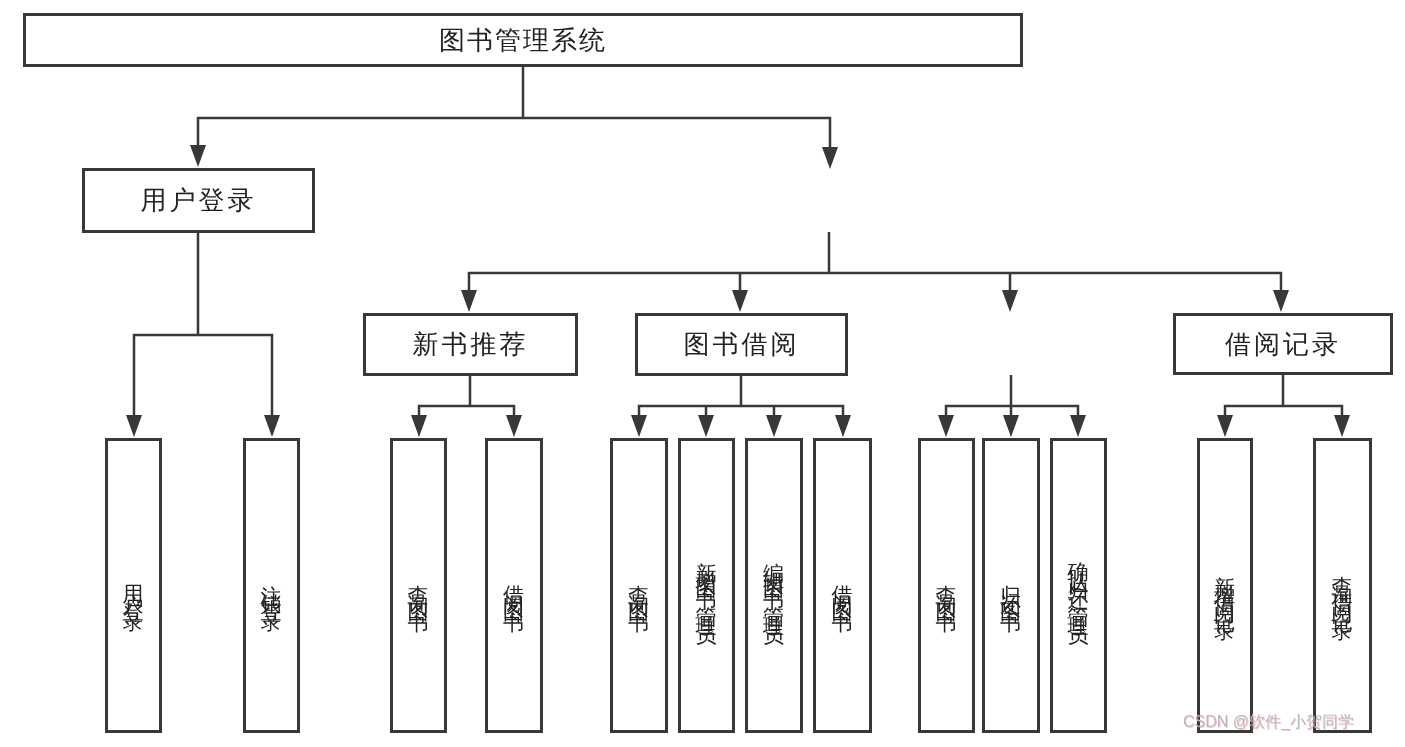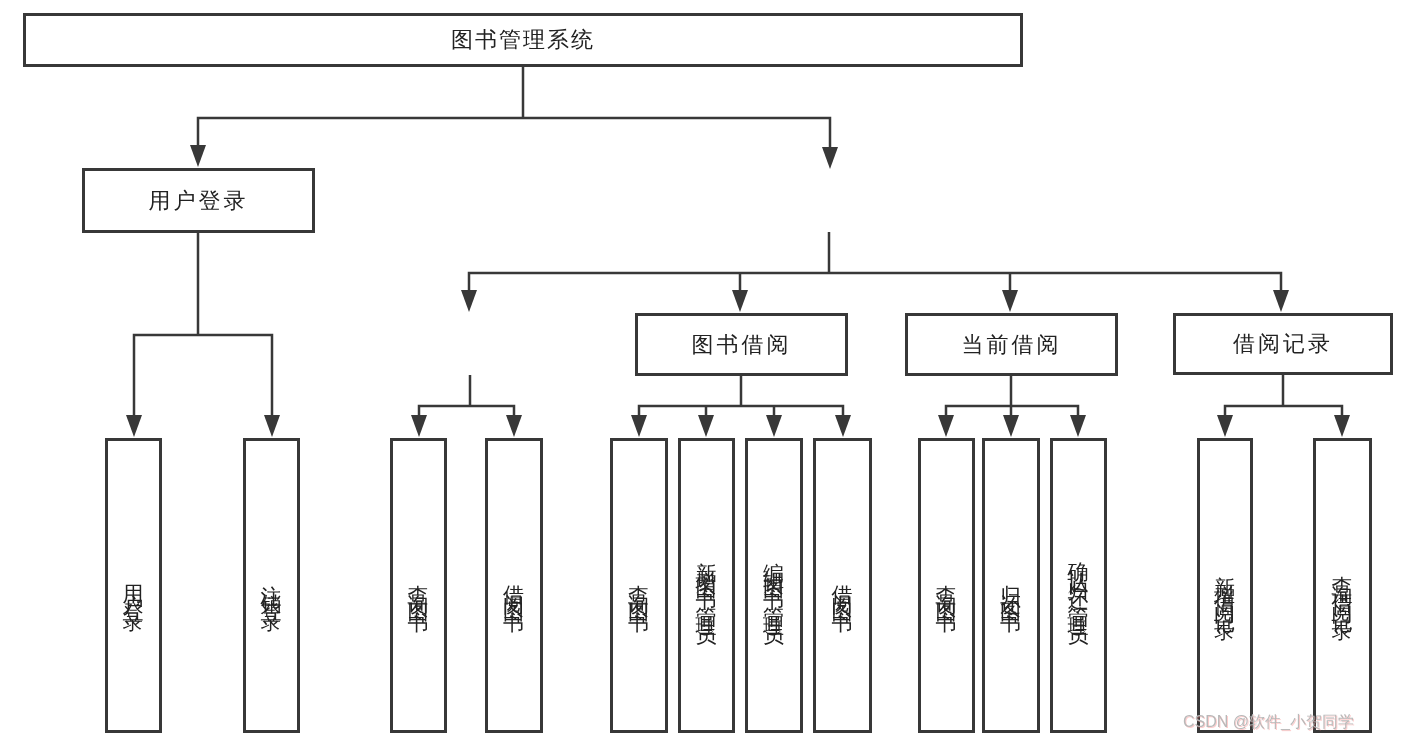--- a/index.html
+++ b/index.html
@@ -30,21 +30,21 @@
     position: absolute;
     box-sizing: border-box;
     border: 3px solid var(--line);
     background: var(--bg);
     display: flex;
     align-items: center;
     justify-content: center;
     text-align: center;
   }
   .node.h span {
-    font-size: 22px;
+    font-size: 26px;
     letter-spacing: 3px;
     white-space: nowrap;
     color: var(--text);
   }
   .node.root span { letter-spacing: 2px; }
   .node.v span {
     writing-mode: vertical-rl;
     text-orientation: mixed;
     font-size: 21px;
     letter-spacing: 9px;
@@ -104,25 +104,25 @@
   </svg>
 
   <div class="node h root" style="left:23px; top:13px; width:1000px; height:54px;">
     <span>图书管理系统</span>
   </div>
 
   <div class="node h" style="left:82px; top:168px; width:233px; height:65px;">
     <span>用户登录</span>
   </div>
 
+  <div class="node h" style="left:363px; top:313px; width:215px; height:63px;">
+    <span>新书推荐</span>
+  </div>
   <div class="node h" style="left:635px; top:313px; width:213px; height:63px;">
     <span>图书借阅</span>
-  </div>
-  <div class="node h" style="left:905px; top:313px; width:213px; height:63px;">
-    <span>当前借阅</span>
   </div>
   <div class="node h" style="left:1173px; top:313px; width:220px; height:62px;">
     <span>借阅记录</span>
   </div>
 
   <div class="node v" style="left:105px; top:438px; width:57px; height:295px;">
     <span>用户登录</span>
   </div>
   <div class="node v" style="left:243px; top:438px; width:57px; height:295px;">
     <span>注销登录</span>

